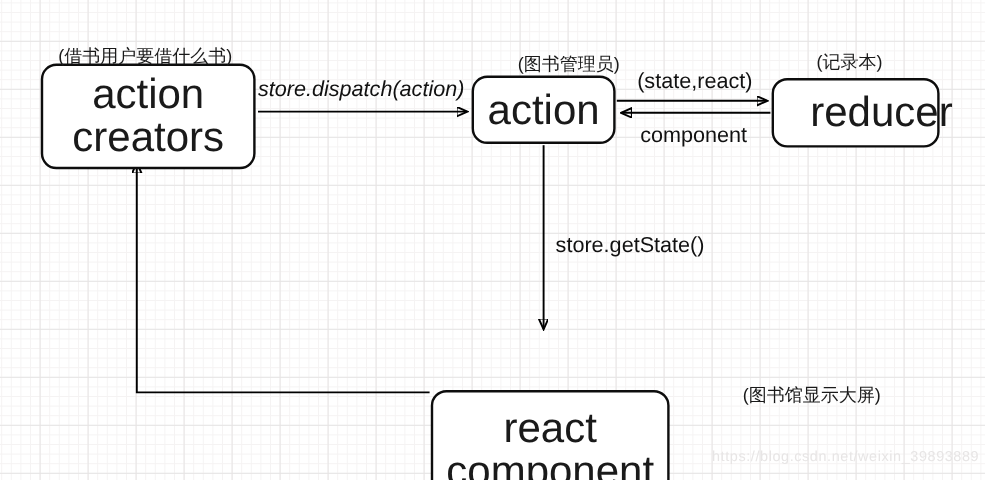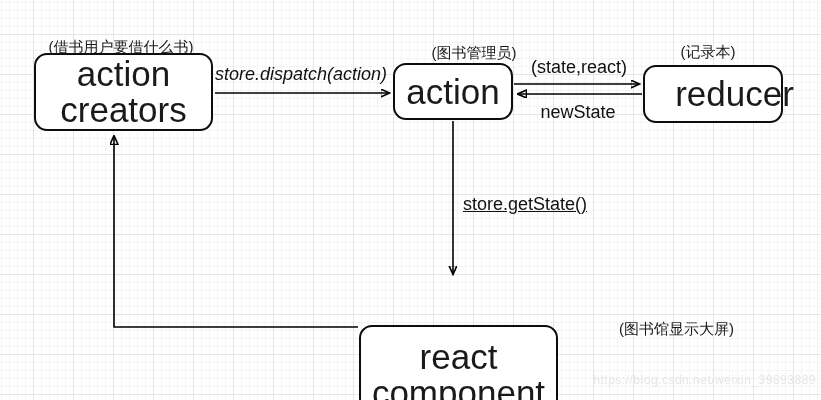--- a/index.html
+++ b/index.html
@@ -31,21 +31,21 @@
     border: 2px solid #0d0d0d;
     border-radius: 13px;
     display: flex;
     align-items: center;
     justify-content: center;
     text-align: center;
     color: #1a1a1a;
     font-size: 35px;
     line-height: 36px;
   }
-  #node-action-creators { left: 34px;  top: 53px;  width: 179px; height: 78px; }
+  #node-action-creators { left: 34px;  top: 53px;  width: 179px; height: 88px; }
   #node-store           { left: 393px; top: 63px;  width: 120px; height: 57px; }
   #node-reducer         { left: 643px; top: 65px;  width: 140px; height: 58px; padding-left: 43px; }
   #node-react-component { left: 359px; top: 278px; width: 199px; height: 99px; margin-top: 47px; }
   .annotation {
     position: absolute;
     font-size: 15px;
     color: #1a1a1a;
     white-space: nowrap;
   }
   .centered { transform: translateX(-50%); }
@@ -55,21 +55,21 @@
   #ann-react-component { left: 571px; top: 320px; margin-left: 48px; }
   .edge-label {
     position: absolute;
     font-size: 18px;
     color: #111111;
     white-space: nowrap;
   }
   #lbl-dispatch     { left: 301px; top: 64px; font-style: italic; }
   #lbl-state-action { left: 579px; top: 57px; }
   #lbl-new-state    { left: 578px; top: 102px; }
-  #lbl-get-state    { left: 463px; top: 194px; text-decoration: underline; }
+  #lbl-get-state    { left: 463px; top: 194px; }
   .watermark {
     position: absolute;
     right: 5px;
     top: 373px;
     font-size: 12px;
     color: #e7e5e5;
     letter-spacing: 0.5px;
     white-space: nowrap;
   }
 </style>
@@ -104,18 +104,18 @@
     <span>react component</span>
   </div>
 
   <div class="annotation centered" id="ann-action-creators">(借书用户要借什么书)</div>
   <div class="annotation centered" id="ann-store">(图书管理员)</div>
   <div class="annotation centered" id="ann-reducer">(记录本)</div>
   <div class="annotation" id="ann-react-component">(图书馆显示大屏)</div>
 
   <div class="edge-label centered" id="lbl-dispatch">store.dispatch(action)</div>
   <div class="edge-label centered" id="lbl-state-action">(state,react)</div>
-  <div class="edge-label centered" id="lbl-new-state">newState</div>
+  <div class="edge-label centered" id="lbl-new-state">component</div>
   <div class="edge-label" id="lbl-get-state">store.getState()</div>
 
   <div class="watermark">https://blog.csdn.net/weixin_39893889</div>
 
 </div>
 
 </body></html>

